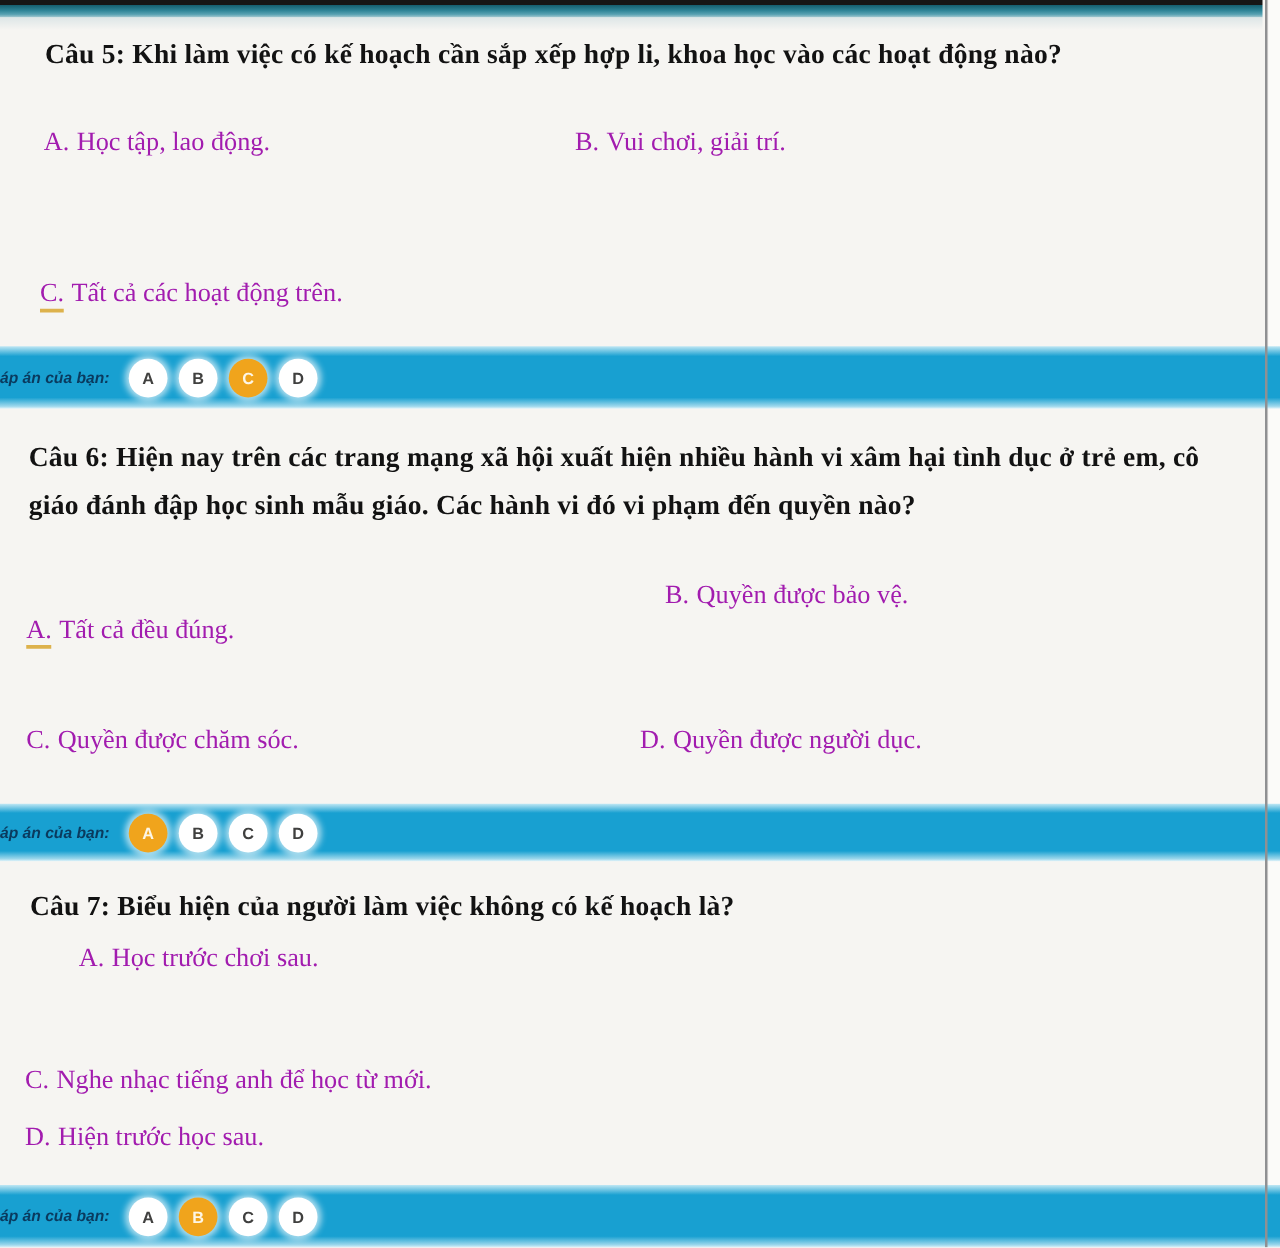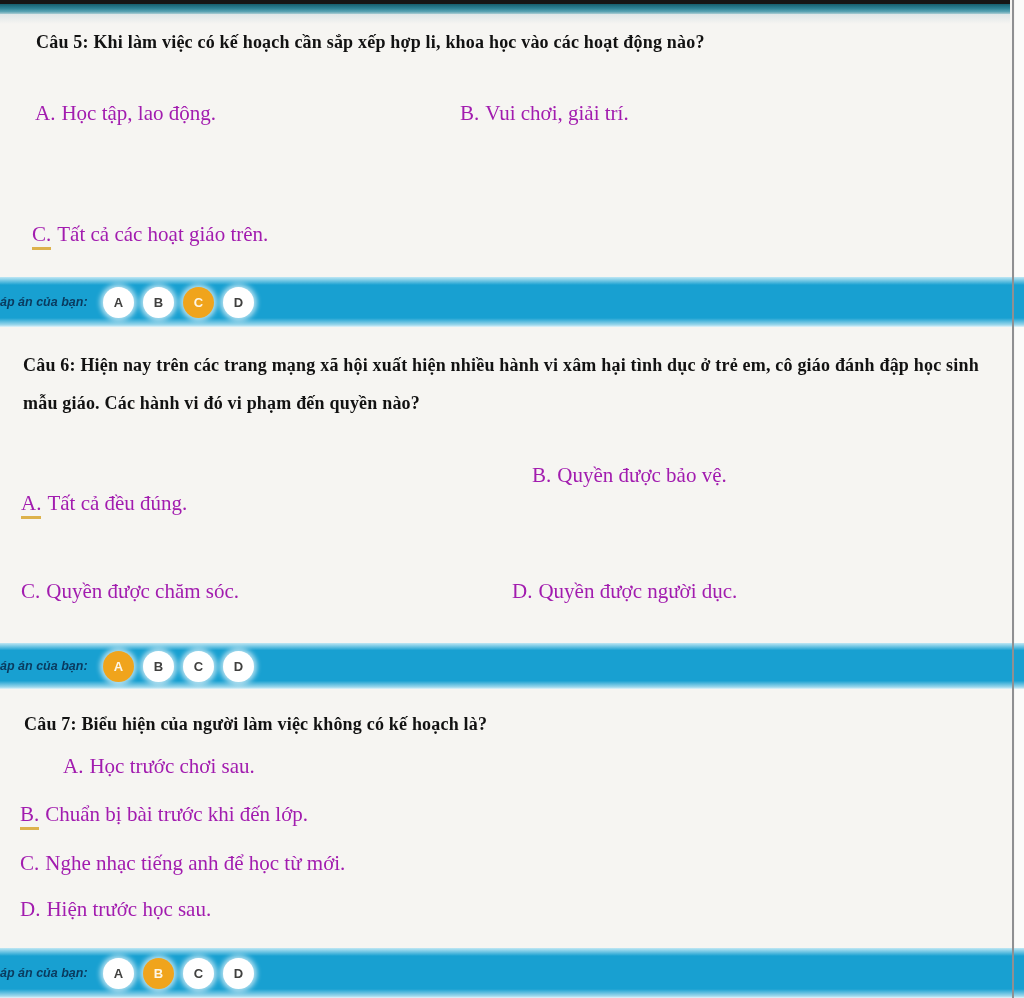--- a/index.html
+++ b/index.html
@@ -13,21 +13,21 @@
   .topbar-black { height:4px; background:#161616; }
   .topbar-teal  { height:10px; background:linear-gradient(180deg,#155e6e 0%,#2f8598 45%,#58a2b2 75%,#a9ccd3 100%); }
   .topbar-fade  { height:10px; background:linear-gradient(180deg,#dde6e7 0%,#f6f5f2 100%); }
 
   
   .right-col { position:absolute; top:0; bottom:0; left:1015px; right:0; background:#fbfbf9; z-index:1; }
   .vline { position:absolute; top:0; bottom:0; left:1012px; width:2px; background:#8f9092; z-index:6; }
 
   .qtitle {
     position:absolute; margin:0; width:952px;
-    font-size:18px; line-height:37.5px; font-weight:bold; color:#121212;
+    font-size:22px; line-height:37.5px; font-weight:bold; color:#121212;
     z-index:2; letter-spacing:0.2px;
   }
   .opt { position:absolute; font-size:21px; line-height:26px; color:#a21caf; z-index:2; white-space:nowrap; }
   .opt .letter { margin-right:6px; }
   .opt .letter.sel { border-bottom:3px solid #ddb24c; padding-bottom:1px; }
 
   
   .abar {
     position:absolute; left:0; width:1024px; z-index:3;
     background:linear-gradient(180deg,#bfe7f4 0%,#18a0d1 16%,#18a0d1 82%,#9ed8ec 96%,#e3f4fa 100%);
@@ -62,21 +62,21 @@
 
   <h2 class="qtitle" style="top:24px; left:36px;">Câu 5:   Khi làm việc có kế hoạch cần sắp xếp hợp li, khoa học  vào các hoạt động nào?</h2>
 
   <div class="opt" style="top:100px; left:35px;">
     <span class="letter">A.</span><span>Học tập, lao động.</span>
   </div>
   <div class="opt" style="top:100px; left:460px;">
     <span class="letter">B.</span><span>Vui chơi, giải trí.</span>
   </div>
   <div class="opt" style="top:221px; left:32px;">
-    <span class="letter sel">C.</span><span>Tất cả các hoạt giáo trên.</span>
+    <span class="letter sel">C.</span><span>Tất cả các hoạt động trên.</span>
   </div>
 
   <div class="abar" style="top:277px; height:50px;">
     <span class="abar-label">Đáp án của bạn:</span>
     <div class="circles">
       <button class="circle">A</button>
       <button class="circle">B</button>
       <button class="circle sel">C</button>
       <button class="circle">D</button>
     </div>
@@ -105,23 +105,20 @@
       <button class="circle">C</button>
       <button class="circle">D</button>
     </div>
   </div>
 
   <h2 class="qtitle" style="top:706px; left:24px;">Câu 7:   Biểu hiện của người làm việc không có kế hoạch là?</h2>
 
   <div class="opt" style="top:753px; left:22px;margin-left:41px;">
     <span class="letter">A.</span><span>Học trước chơi sau.</span>
   </div>
-  <div class="opt" style="top:801px; left:20px;">
-    <span class="letter sel">B.</span><span>Chuẩn bị bài trước khi đến lớp.</span>
-  </div>
   <div class="opt" style="top:850px; left:20px;">
     <span class="letter">C.</span><span>Nghe nhạc tiếng anh để học từ mới.</span>
   </div>
   <div class="opt" style="top:896px; left:20px;">
     <span class="letter">D.</span><span>Hiện trước học sau.</span>
   </div>
 
   <div class="abar" style="top:948px; height:50px;">
     <span class="abar-label">Đáp án của bạn:</span>
     <div class="circles">

